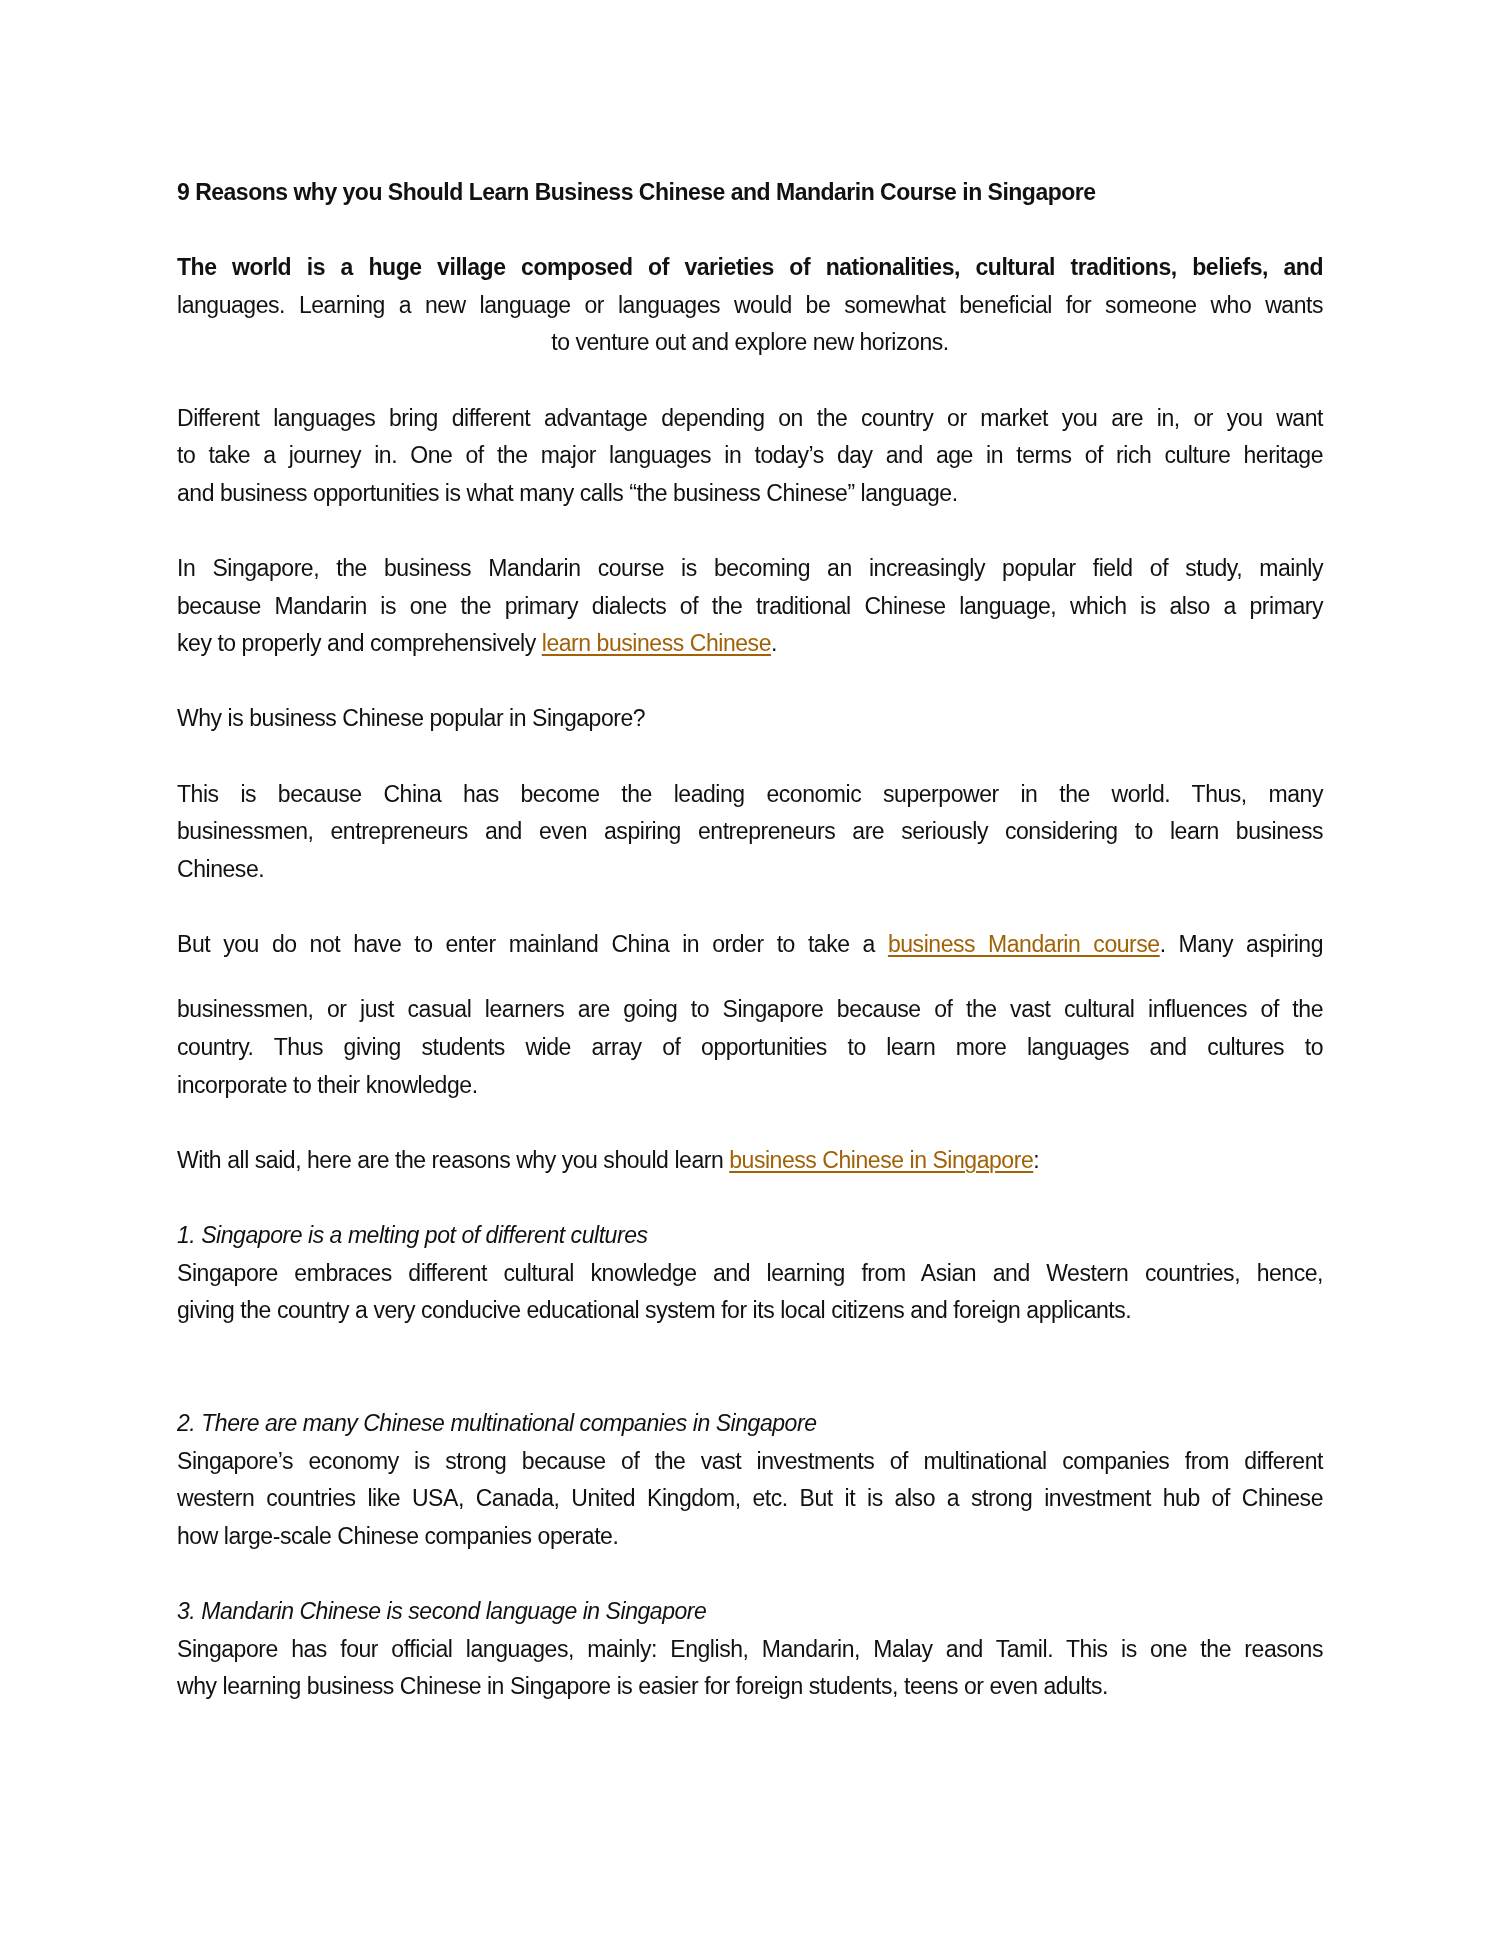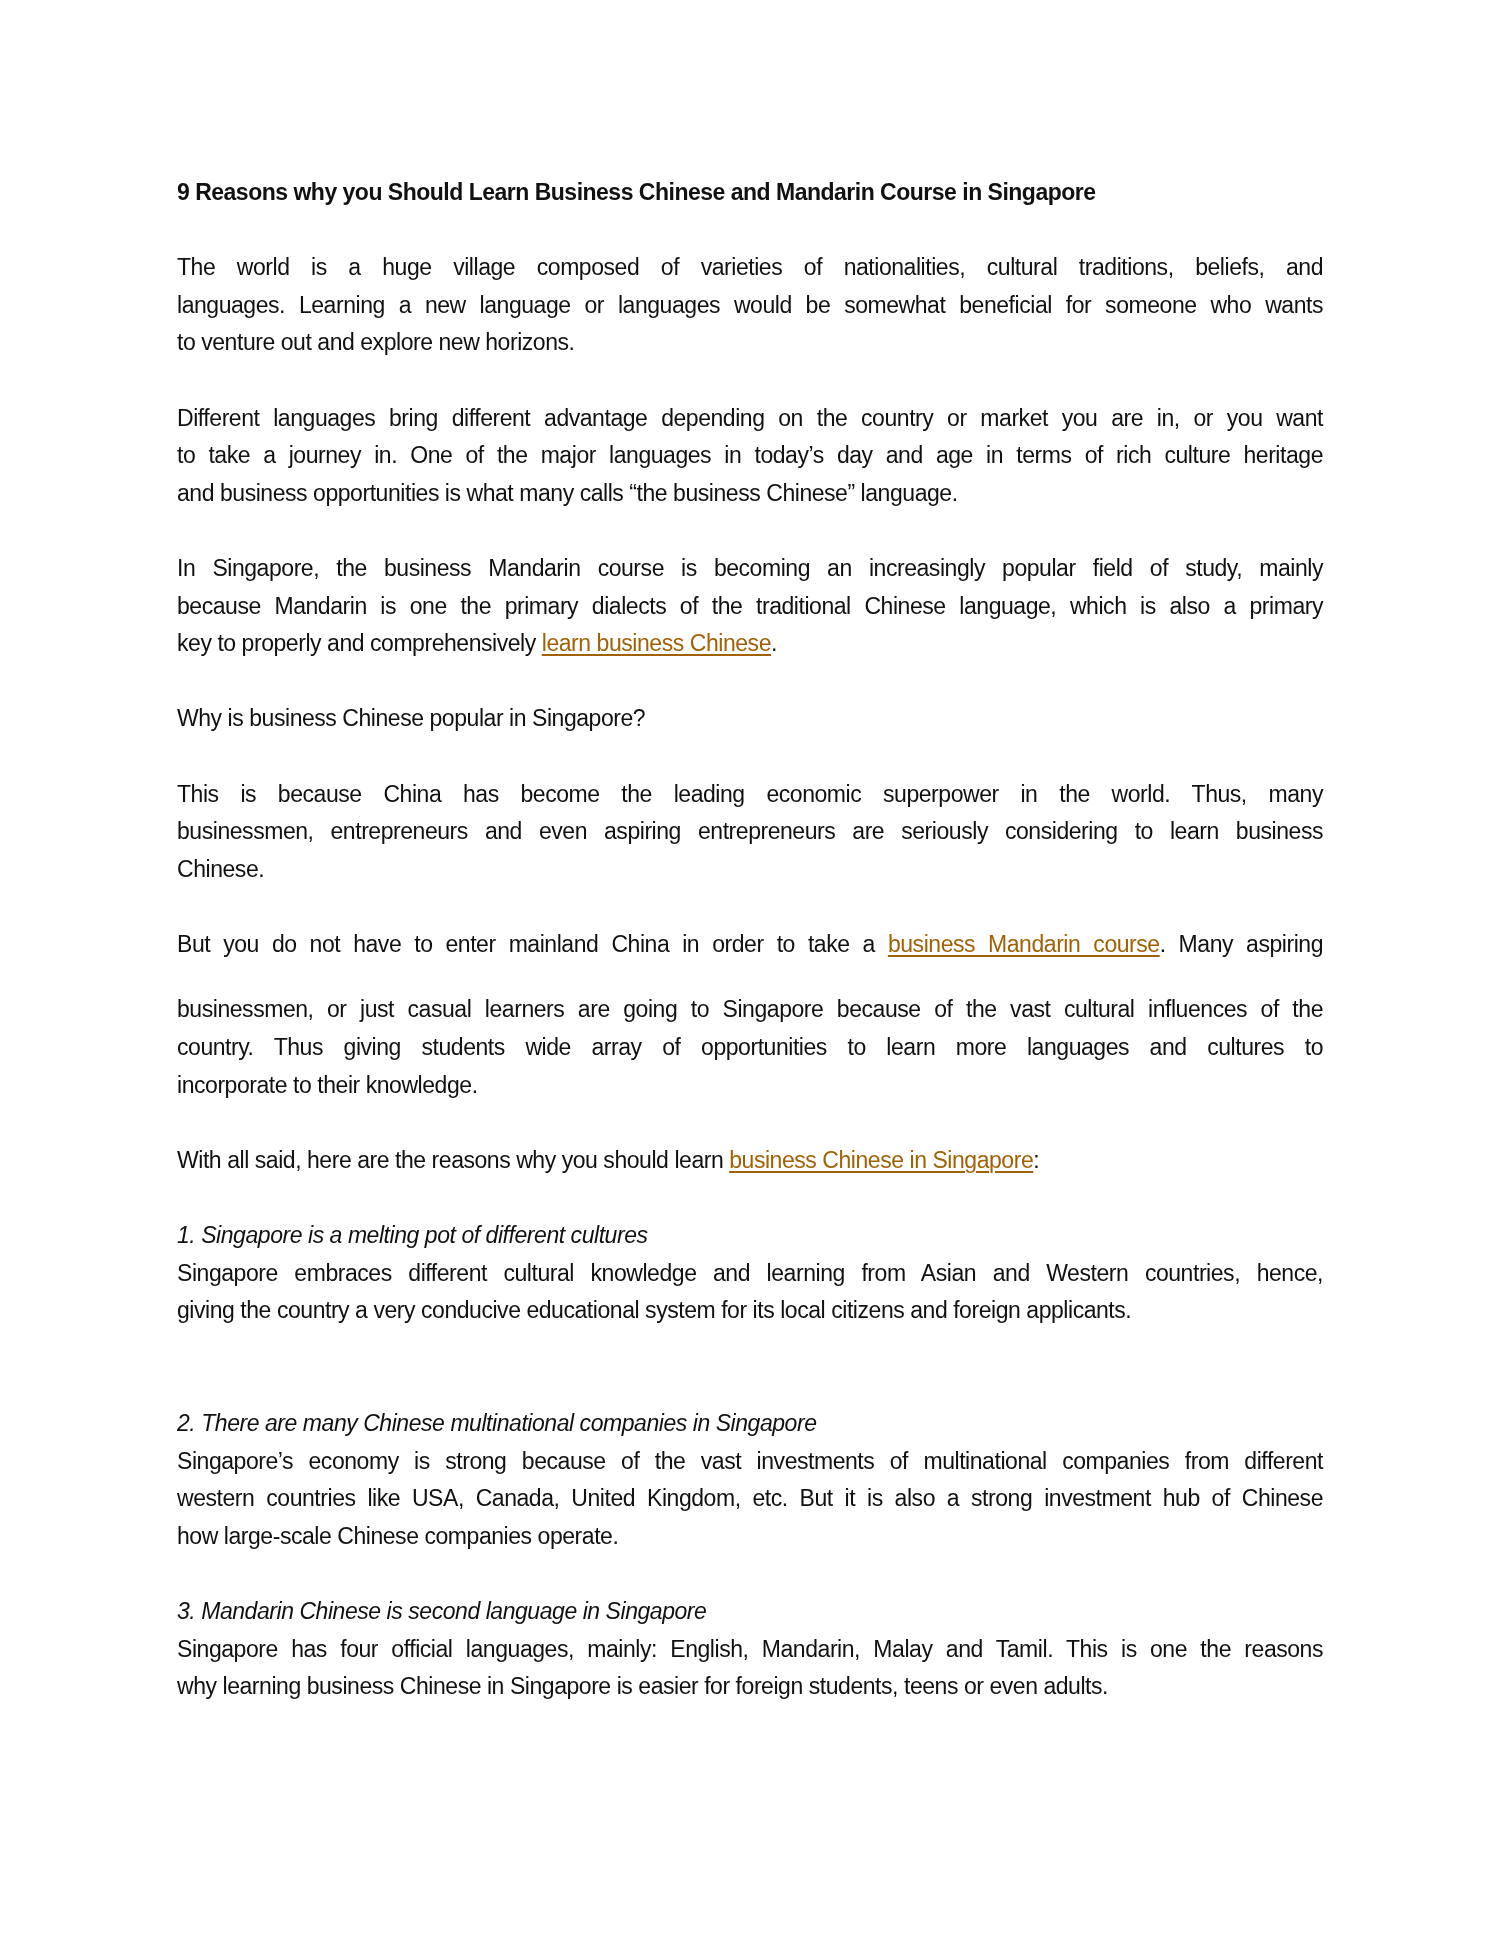--- a/index.html
+++ b/index.html
@@ -50,23 +50,23 @@
 </style>
 </head>
 <body>
 
 <div class="page">
 
   <div class="line title" style="white-space: nowrap;">9 Reasons why you Should Learn Business Chinese and Mandarin Course in Singapore</div>
   <div class="blank"></div>
 
   <div>
-    <div class="line just" style="white-space: normal;">The world is a huge village composed of varieties of nationalities, cultural traditions, beliefs, and</div>
+    <div class="line just" style="white-space: normal; font-weight: bold;">The world is a huge village composed of varieties of nationalities, cultural traditions, beliefs, and</div>
     <div class="line just" style="white-space: normal;">languages. Learning a new language or languages would be somewhat beneficial for someone who wants</div>
-    <div class="line" style="white-space: nowrap;">to venture out and explore new horizons.</div>
+    <div class="line" style="white-space: nowrap; text-align: center;">to venture out and explore new horizons.</div>
   </div>
   <div class="blank"></div>
 
   <div>
     <div class="line just" style="white-space: normal;">Different languages bring different advantage depending on the country or market you are in, or you want</div>
     <div class="line just" style="white-space: normal;">to take a journey in. One of the major languages in today’s day and age in terms of rich culture heritage</div>
     <div class="line" style="white-space: nowrap;">and business opportunities is what many calls “the business Chinese” language.</div>
   </div>
   <div class="blank"></div>
 

